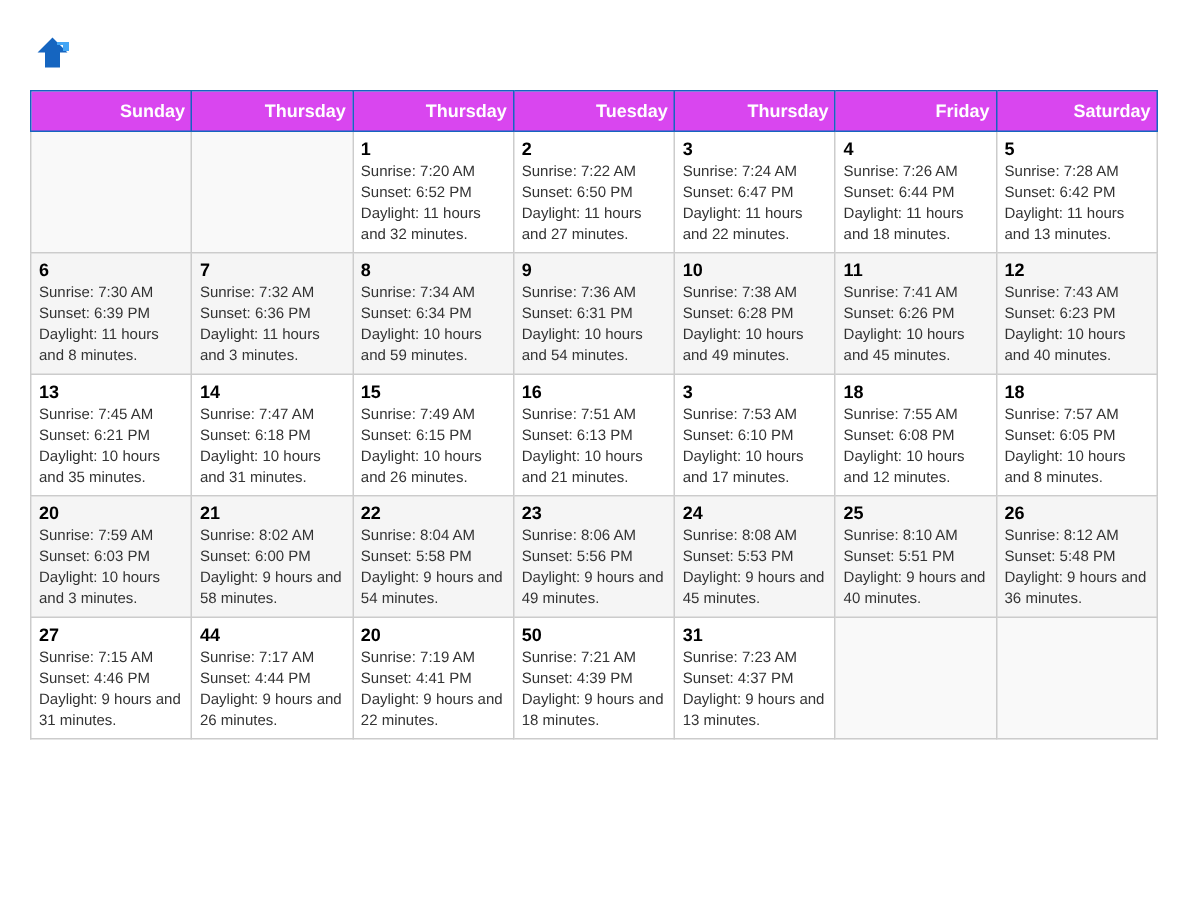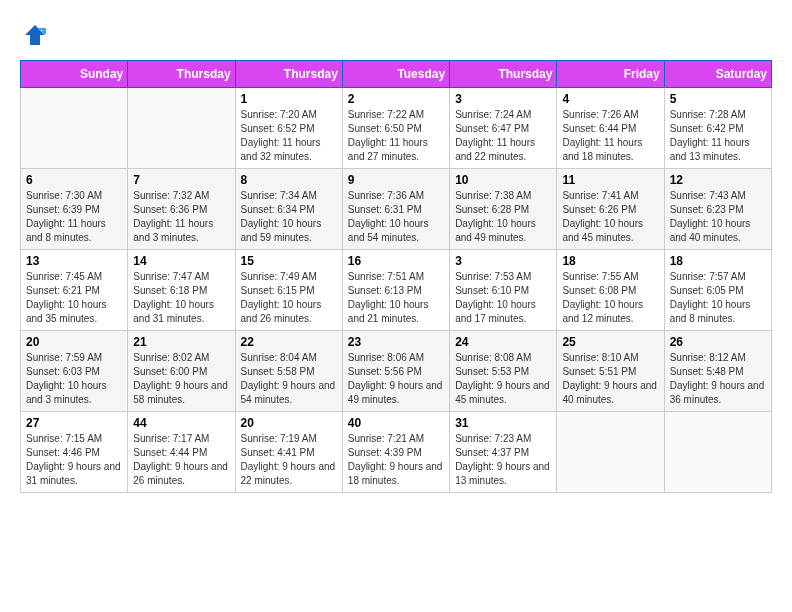--- a/index.html
+++ b/index.html
@@ -249,21 +249,21 @@
         </td>
         <td>
           <span class="day-number">44</span>
           <div class="day-info">Sunrise: 7:17 AM<br>Sunset: 4:44 PM<br>Daylight: 9 hours and 26 minutes.</div>
         </td>
         <td>
           <span class="day-number">20</span>
           <div class="day-info">Sunrise: 7:19 AM<br>Sunset: 4:41 PM<br>Daylight: 9 hours and 22 minutes.</div>
         </td>
         <td>
-          <span class="day-number">40</span>
+          <span class="day-number">50</span>
           <div class="day-info">Sunrise: 7:21 AM<br>Sunset: 4:39 PM<br>Daylight: 9 hours and 18 minutes.</div>
         </td>
         <td>
           <span class="day-number">31</span>
           <div class="day-info">Sunrise: 7:23 AM<br>Sunset: 4:37 PM<br>Daylight: 9 hours and 13 minutes.</div>
         </td>
         <td class="empty-cell"></td>
         <td class="empty-cell"></td>
       </tr>
     </tbody>

